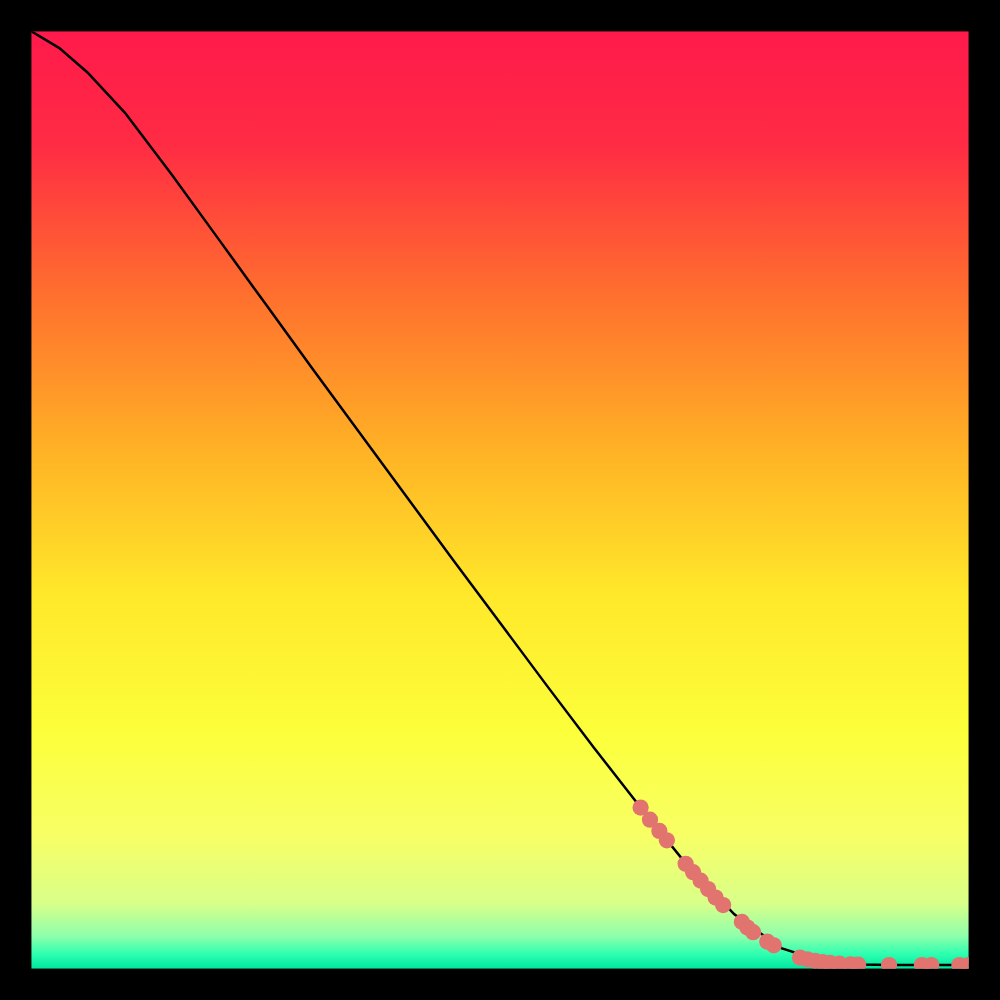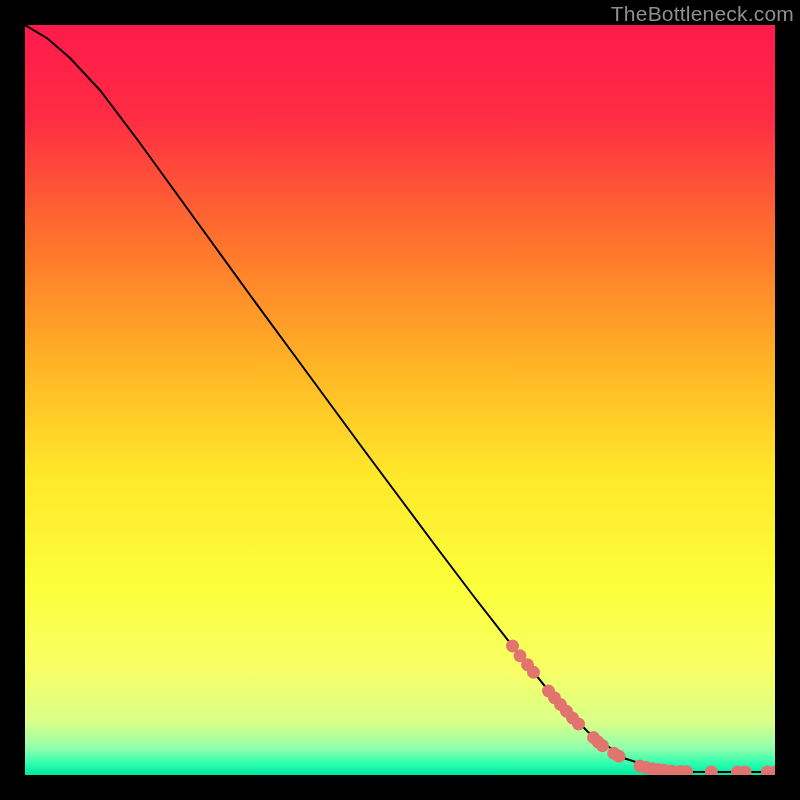--- a/index.html
+++ b/index.html
@@ -34,21 +34,20 @@
     font-weight: 500;
     letter-spacing: 0.2px;
     user-select: none;
   }
   svg { display: block; }
 </style>
 </head>
 <body>
 
 <div class="frame">
-  <div class="watermark">TheBottleneck.com</div>
   <div class="plot">
     <svg id="svg" width="750" height="750" viewBox="0 0 750 750">
       <defs>
         <linearGradient id="bg-grad" x1="0" y1="0" x2="0" y2="1">
             <stop offset="0.00%" stop-color="#ff1a4b"></stop>
             <stop offset="12.00%" stop-color="#ff2b44"></stop>
             <stop offset="28.00%" stop-color="#ff6f2e"></stop>
             <stop offset="45.00%" stop-color="#ffb325"></stop>
             <stop offset="60.00%" stop-color="#ffe82a"></stop>
             <stop offset="75.00%" stop-color="#fcff3b"></stop>

